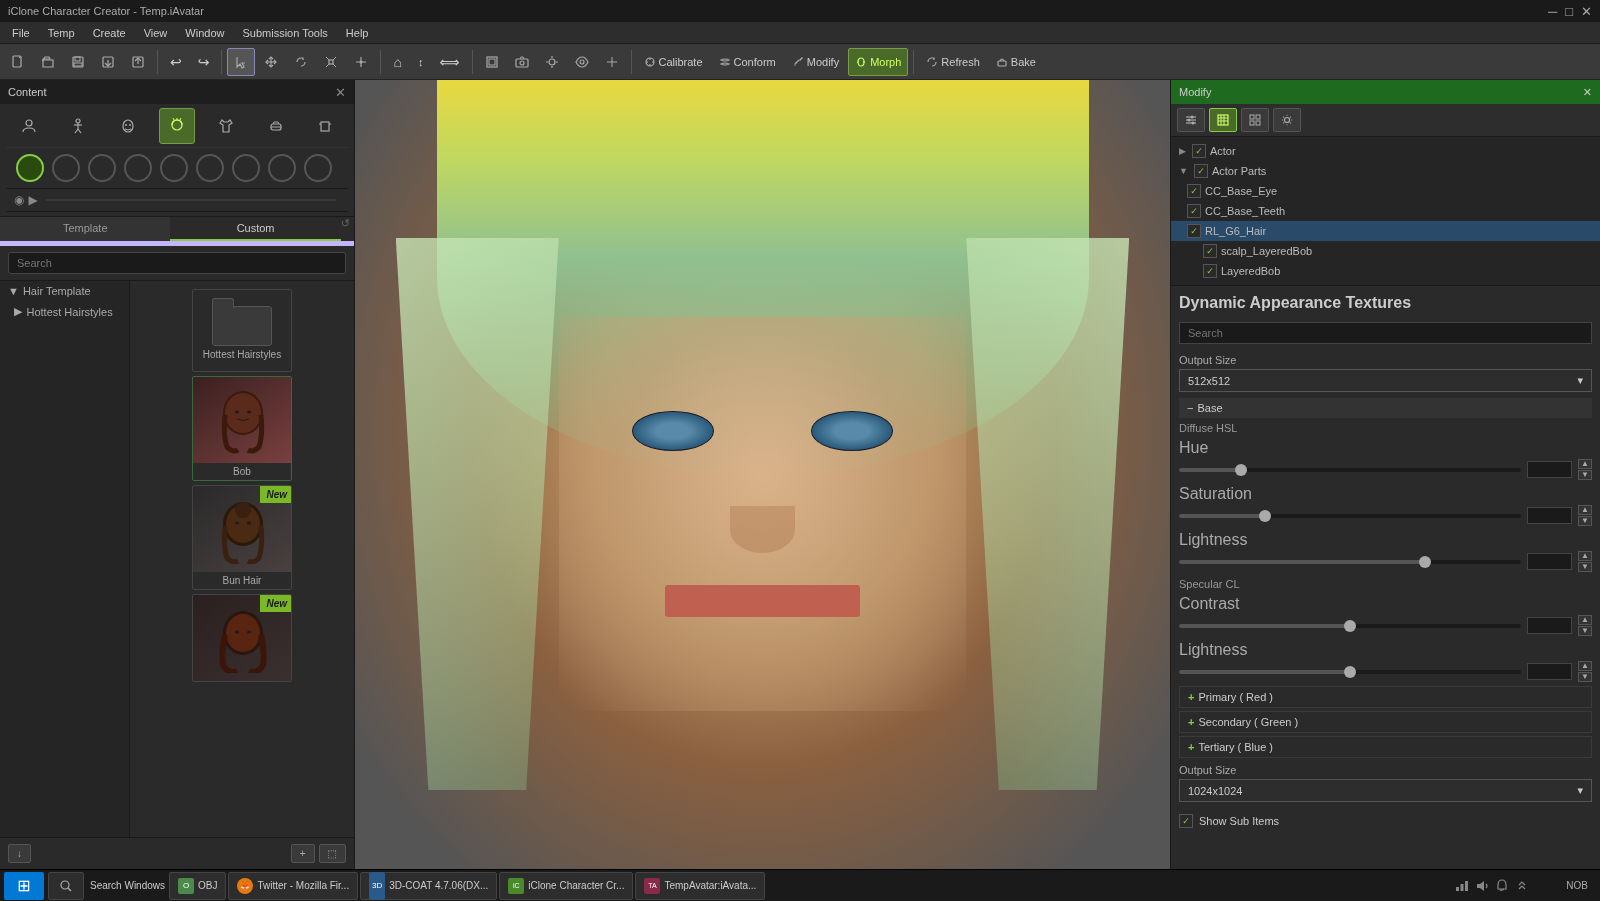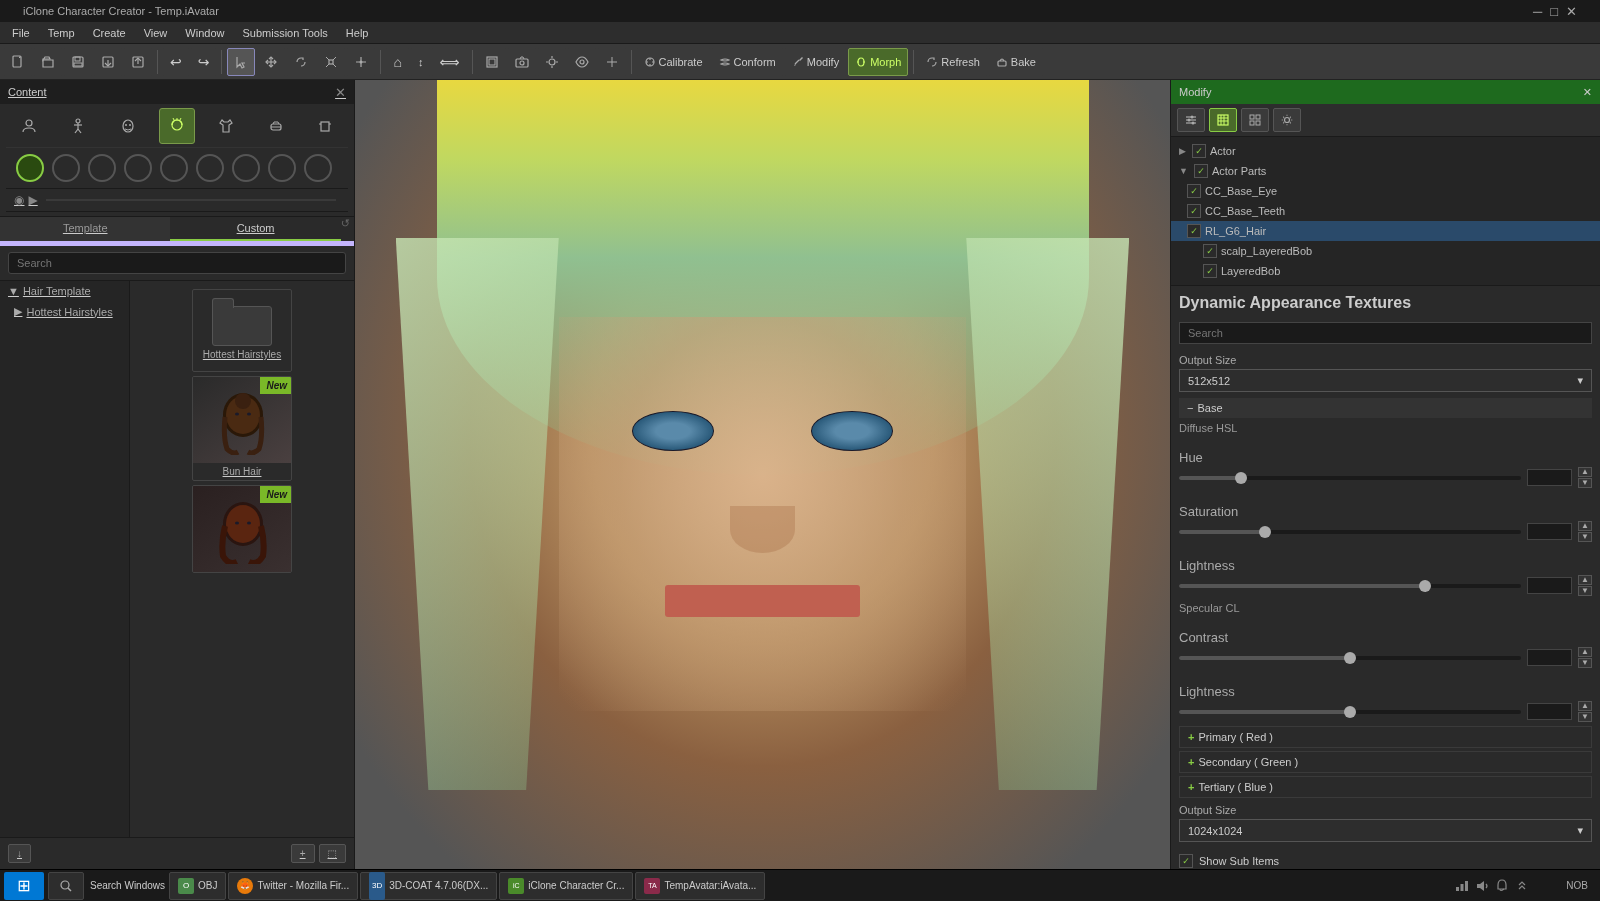--- a/index.html
+++ b/index.html
@@ -1,38 +1,38 @@
 <!DOCTYPE html>
 <html><head>
   <meta charset="utf-8">
   <style>
     * { box-sizing: border-box; margin: 0; padding: 0; }
     body { background: #2b2b2b; font-family: 'Segoe UI', Arial, sans-serif; font-size: 11px; color: #ccc; overflow: hidden; width: 1600px; height: 901px; }
 
     
-    .title-bar { background: #1a1a1a; height: 22px; display: flex; align-items: center; justify-content: space-between; padding: 0 23px; color: #aaa; font-size: 11px; }
+    .title-bar { background: #1a1a1a; height: 22px; display: flex; align-items: center; justify-content: space-between; padding: 0 8px; color: #aaa; font-size: 11px; }
     .title-bar-controls { display: flex; gap: 8px; }
     .title-bar-btn { color: #aaa; cursor: pointer; font-size: 13px; }
 
     
     .menu-bar { background: #2d2d2d; height: 22px; display: flex; align-items: center; padding: 0 4px; gap: 2px; border-bottom: 1px solid #1a1a1a; }
     .menu-item { color: #ccc; font-size: 11px; padding: 2px 8px; cursor: pointer; }
 
     
     .toolbar { background: #3a3a3a; height: 36px; display: flex; align-items: center; padding: 0 4px; gap: 2px; border-bottom: 1px solid #222; }
     .tool-btn { background: #3a3a3a; border: 1px solid transparent; color: #ccc; height: 28px; padding: 0 6px; cursor: pointer; display: flex; align-items: center; gap: 3px; font-size: 11px; border-radius: 2px; }
     .tool-btn.active { background: #555; border-color: #88b; }
     .tool-btn.green-active { background: #4a6a2a; border-color: #7a9a4a; color: #ccff66; }
     .tool-sep { width: 1px; height: 24px; background: #555; margin: 0 3px; }
 
     
     .main-layout { display: flex; height: calc(901px - 22px - 22px - 36px - 32px); }
 
     
-    .left-panel { width: 355px; background: #2a2a2a; display: flex; flex-direction: column; border-right: 1px solid #1a1a1a; text-decoration: underline; }
+    .left-panel { width: 355px; background: #2a2a2a; display: flex; flex-direction: column; border-right: 1px solid #1a1a1a; }
     .panel-header { background: #1e1e1e; height: 24px; display: flex; align-items: center; justify-content: space-between; padding: 0 8px; }
     .panel-title { color: #ccc; font-size: 11px; }
     .panel-header-btn { color: #888; cursor: pointer; font-size: 13px; }
     .icon-btn { width: 36px; height: 36px; background: transparent; border: 1px solid transparent; border-radius: 3px; cursor: pointer; display: flex; align-items: center; justify-content: center; color: #aaa; font-size: 16px; }
     .icon-btn.active { background: #4a6a2a; border-color: #7a9a4a; color: #ccff66; }
 
     
     .circle-row { display: flex; gap: 8px; padding: 6px 10px; align-items: center; border-bottom: 1px solid #1a1a1a; }
     .circle-btn { width: 28px; height: 28px; border-radius: 50%; border: 2px solid #555; background: transparent; cursor: pointer; }
     .circle-btn.active { border-color: #88cc44; background: #2a4a10; }
@@ -89,21 +89,21 @@
 
     .unload-btn { width: 100%; background: #3a3a3a; border: 1px solid #555; color: #ccc; padding: 6px 0; text-align: center; cursor: pointer; margin: 6px 0; display: flex; align-items: center; justify-content: center; gap: 6px; font-size: 11px; }
 
     .search-right { width: 100%; background: #1a1a1a; border: 1px solid #444; color: #ccc; padding: 4px 8px; font-size: 11px; margin: 4px 0; }
 
     .output-size-label { font-size: 11px; color: #aaa; margin: 6px 0 3px 0; }
     .dropdown { width: 100%; background: #2d2d2d; border: 1px solid #555; color: #ccc; padding: 4px 8px; font-size: 11px; cursor: pointer; display: flex; align-items: center; justify-content: space-between; }
 
     .base-section { background: #333; color: #ccc; padding: 4px 8px; font-size: 11px; margin: 6px 0 4px 0; display: flex; align-items: center; gap: 4px; }
 
-    .prop-label { font-size: 13px; color: #aaa; margin: 16px 0 2px 0; }
+    .prop-label { font-size: 16px; color: #aaa; margin: 5px 0 2px 0; }
     .slider-row { display: flex; align-items: center; gap: 6px; margin-bottom: 4px; }
     .slider-track { flex: 1; height: 4px; background: #1a1a1a; border-radius: 2px; position: relative; }
     .slider-fill { height: 100%; background: #555; border-radius: 2px; }
     .slider-thumb { width: 12px; height: 12px; background: #aaa; border-radius: 50%; position: absolute; top: -4px; cursor: pointer; transform: translateX(-50%); }
     .slider-value { width: 45px; background: #1a1a1a; border: 1px solid #444; color: #ccc; font-size: 10px; text-align: right; padding: 2px 4px; }
 
     .collapsible-row { background: #2a2a2a; border: 1px solid #3a3a3a; color: #ccc; padding: 4px 8px; font-size: 11px; margin: 3px 0; display: flex; align-items: center; justify-content: space-between; cursor: pointer; }
     .collapsible-row .plus { color: #88cc44; font-weight: bold; }
 
     
@@ -416,20 +416,35 @@
 
         <div style="padding:8px; display:flex; flex-direction:column; align-items:center;">
           <div class="grid-item" style="width:100px; padding:8px; display:flex; flex-direction:column; align-items:center; background:#2a2a2a;">
             <div style="position:relative; width:60px; height:48px;">
               <div style="position:absolute; top:8px; width:60px; height:40px; background:#3a3a3a; border:1px solid #555; border-radius:0 3px 3px 3px;"></div>
               <div style="position:absolute; top:0; left:0; width:22px; height:10px; background:#3a3a3a; border:1px solid #555; border-bottom:none; border-radius:3px 3px 0 0;"></div>
             </div>
             <div class="grid-item-label">Hottest Hairstyles</div>
           </div>
 
+          <div class="grid-item" style="width:100px; margin-top:4px; background:#2a2a2a; border:1px solid #3a6a3a;">
+            <div style="width:100px; height:86px; background: linear-gradient(145deg, #3a2020, #5a3030, #7a4040); display:flex; align-items:center; justify-content:center; overflow:hidden; position:relative;">
+
+              <svg width="60" height="70" viewBox="0 0 60 70">
+                <ellipse cx="30" cy="28" rx="20" ry="22" fill="#3a1a0a"></ellipse>
+                <ellipse cx="30" cy="28" rx="18" ry="20" fill="#5a2a1a"></ellipse>
+                <path d="M12 30 Q10 50 14 62 Q20 68 25 65" fill="none" stroke="#3a1a0a" stroke-width="5"></path>
+                <path d="M48 30 Q50 50 46 62 Q40 68 35 65" fill="none" stroke="#3a1a0a" stroke-width="5"></path>
+                <ellipse cx="24" cy="27" rx="2" ry="1.5" fill="#1a1a2a"></ellipse>
+                <ellipse cx="36" cy="27" rx="2" ry="1.5" fill="#1a1a2a"></ellipse>
+                <path d="M24 34 Q30 37 36 34" fill="none" stroke="#1a1a1a" stroke-width="1"></path>
+              </svg>
+            </div>
+            <div class="grid-item-label">Bob</div>
+          </div>
 
           <div class="item-wrapper" style="margin-top:4px;">
             <div class="grid-item" style="width:100px; background:#2a2a2a;">
               <div style="width:100px; height:86px; background: linear-gradient(145deg, #2a2a2a, #4a4040); display:flex; align-items:center; justify-content:center; position:relative; overflow:hidden;">
                 <svg width="60" height="70" viewBox="0 0 60 70">
                   <ellipse cx="30" cy="30" rx="20" ry="22" fill="#2a1808"></ellipse>
                   <ellipse cx="30" cy="30" rx="17" ry="19" fill="#4a2a12"></ellipse>
                   <circle cx="30" cy="16" r="8" fill="#3a2010"></circle>
                   <path d="M12 32 Q10 52 14 64 Q20 70 25 67" fill="none" stroke="#3a2010" stroke-width="5"></path>
                   <path d="M48 32 Q50 52 46 64 Q40 70 35 67" fill="none" stroke="#3a2010" stroke-width="5"></path>

